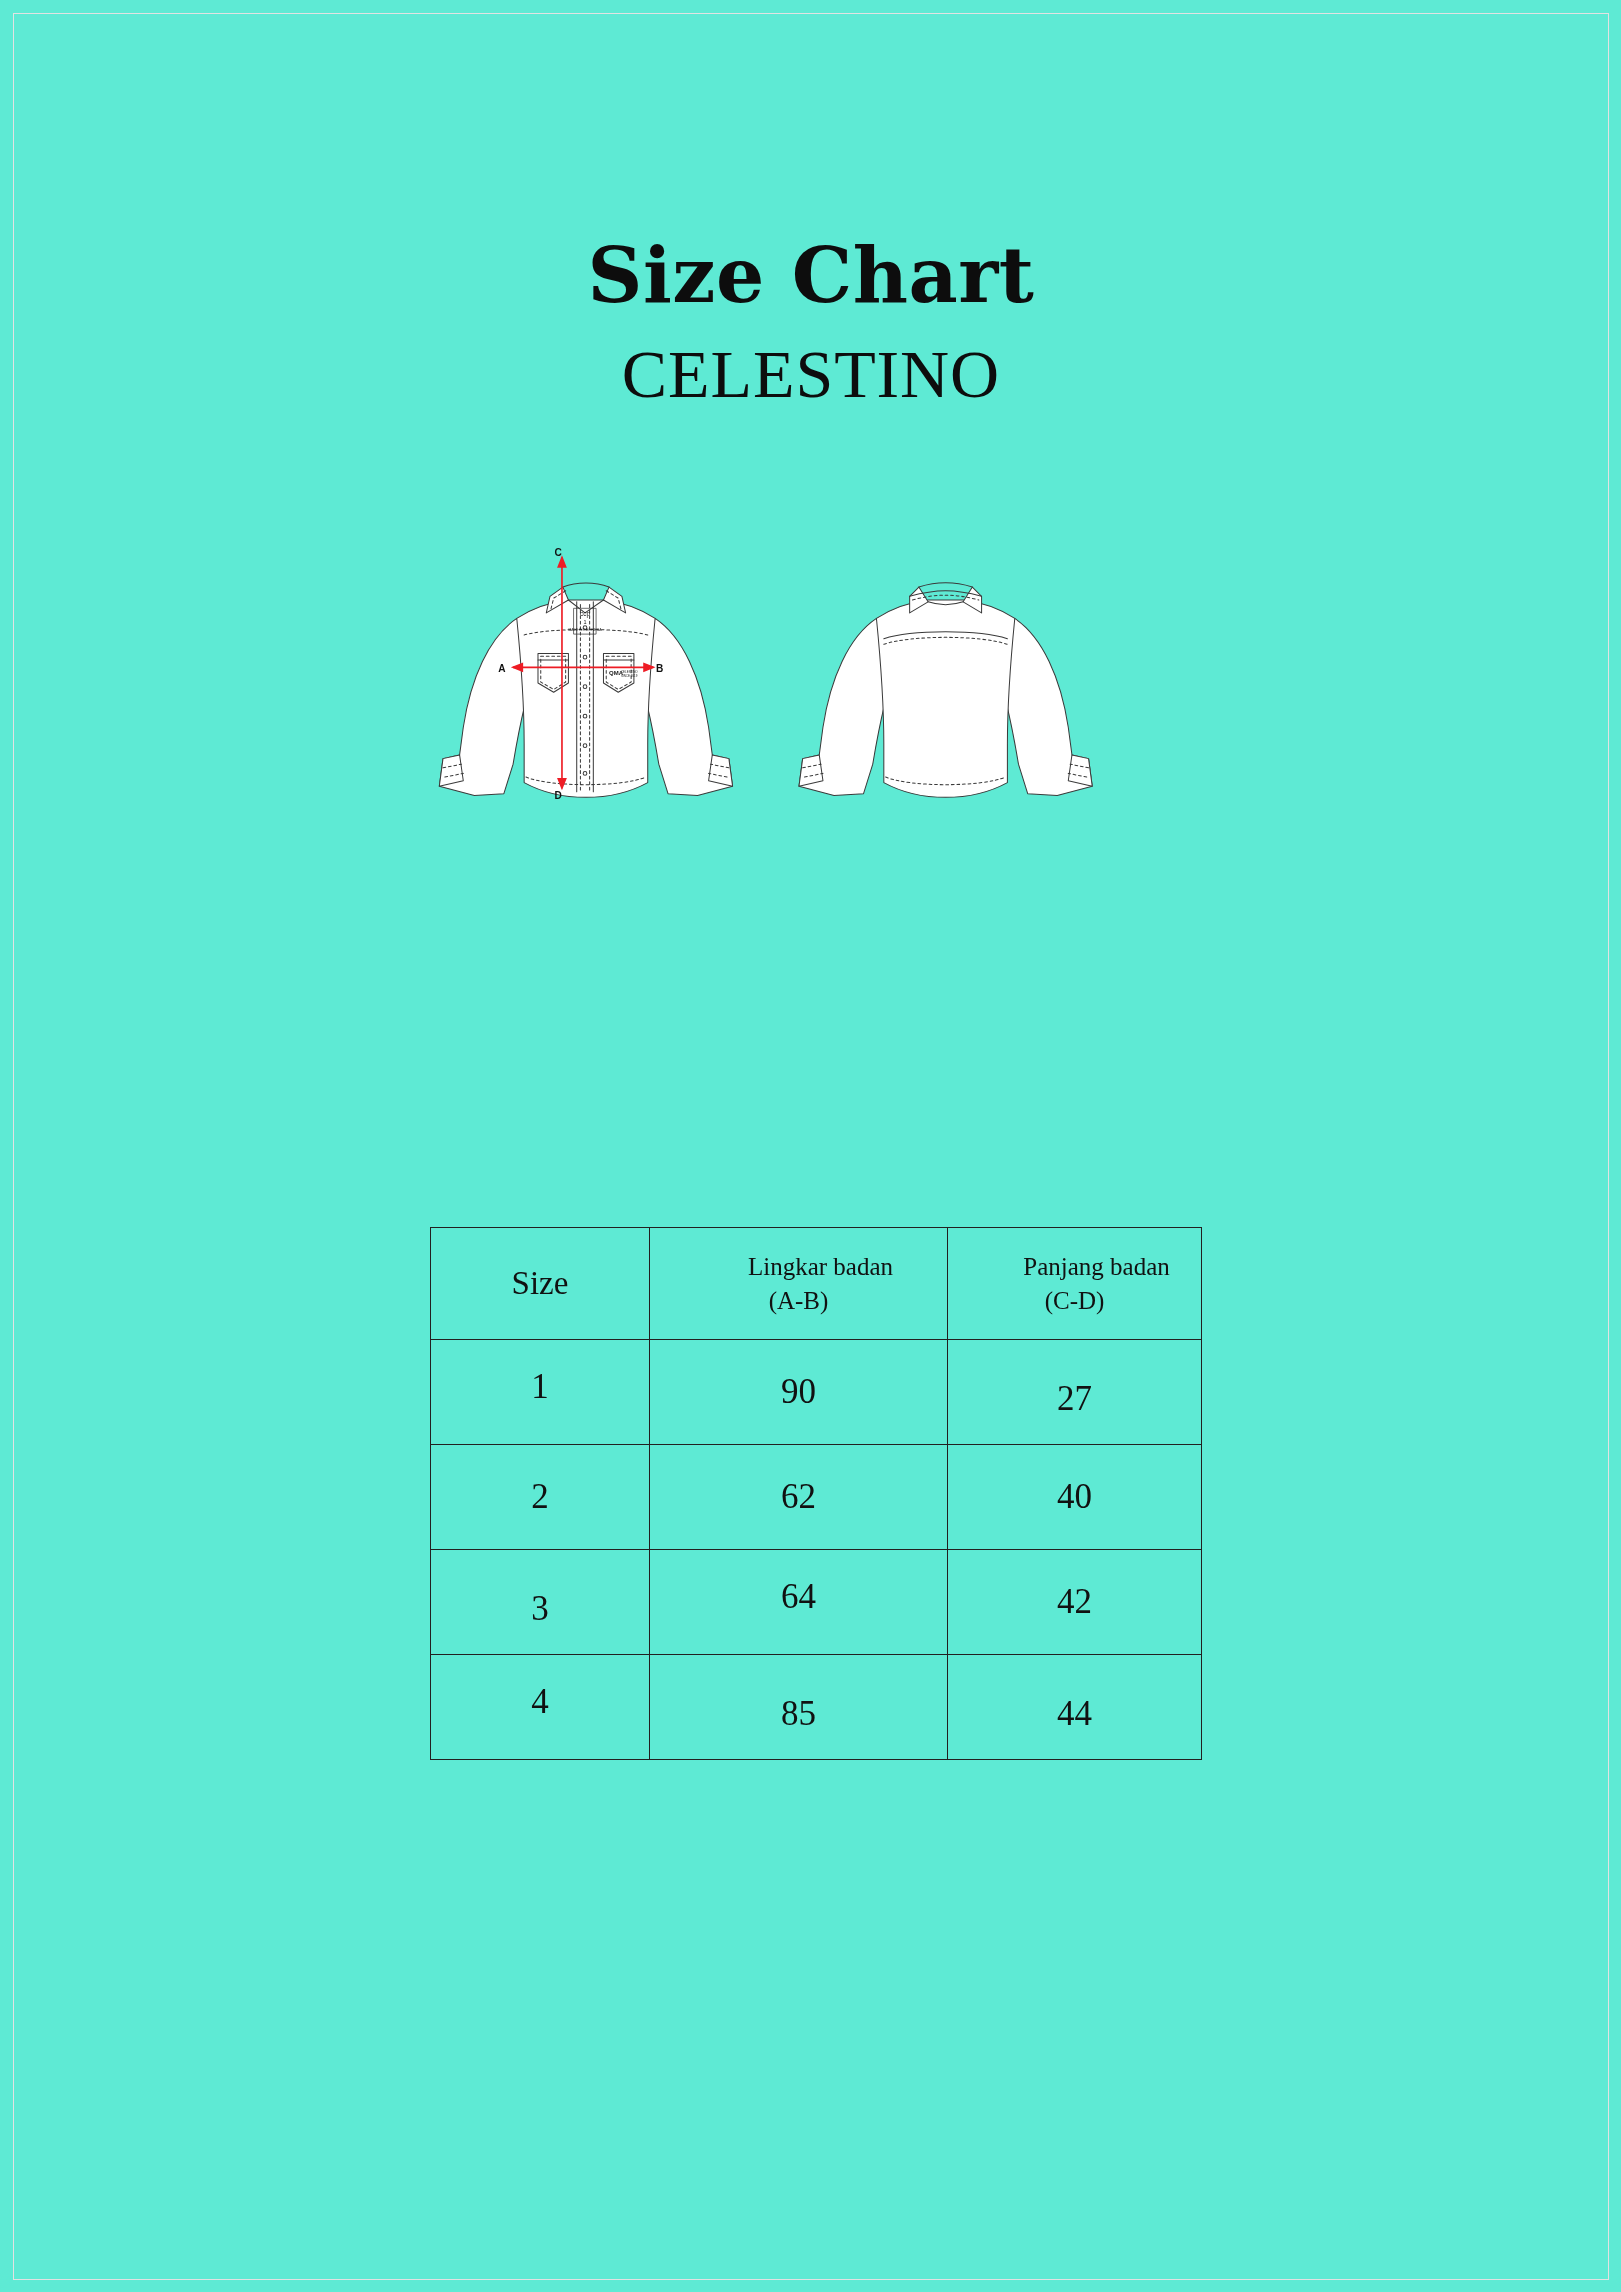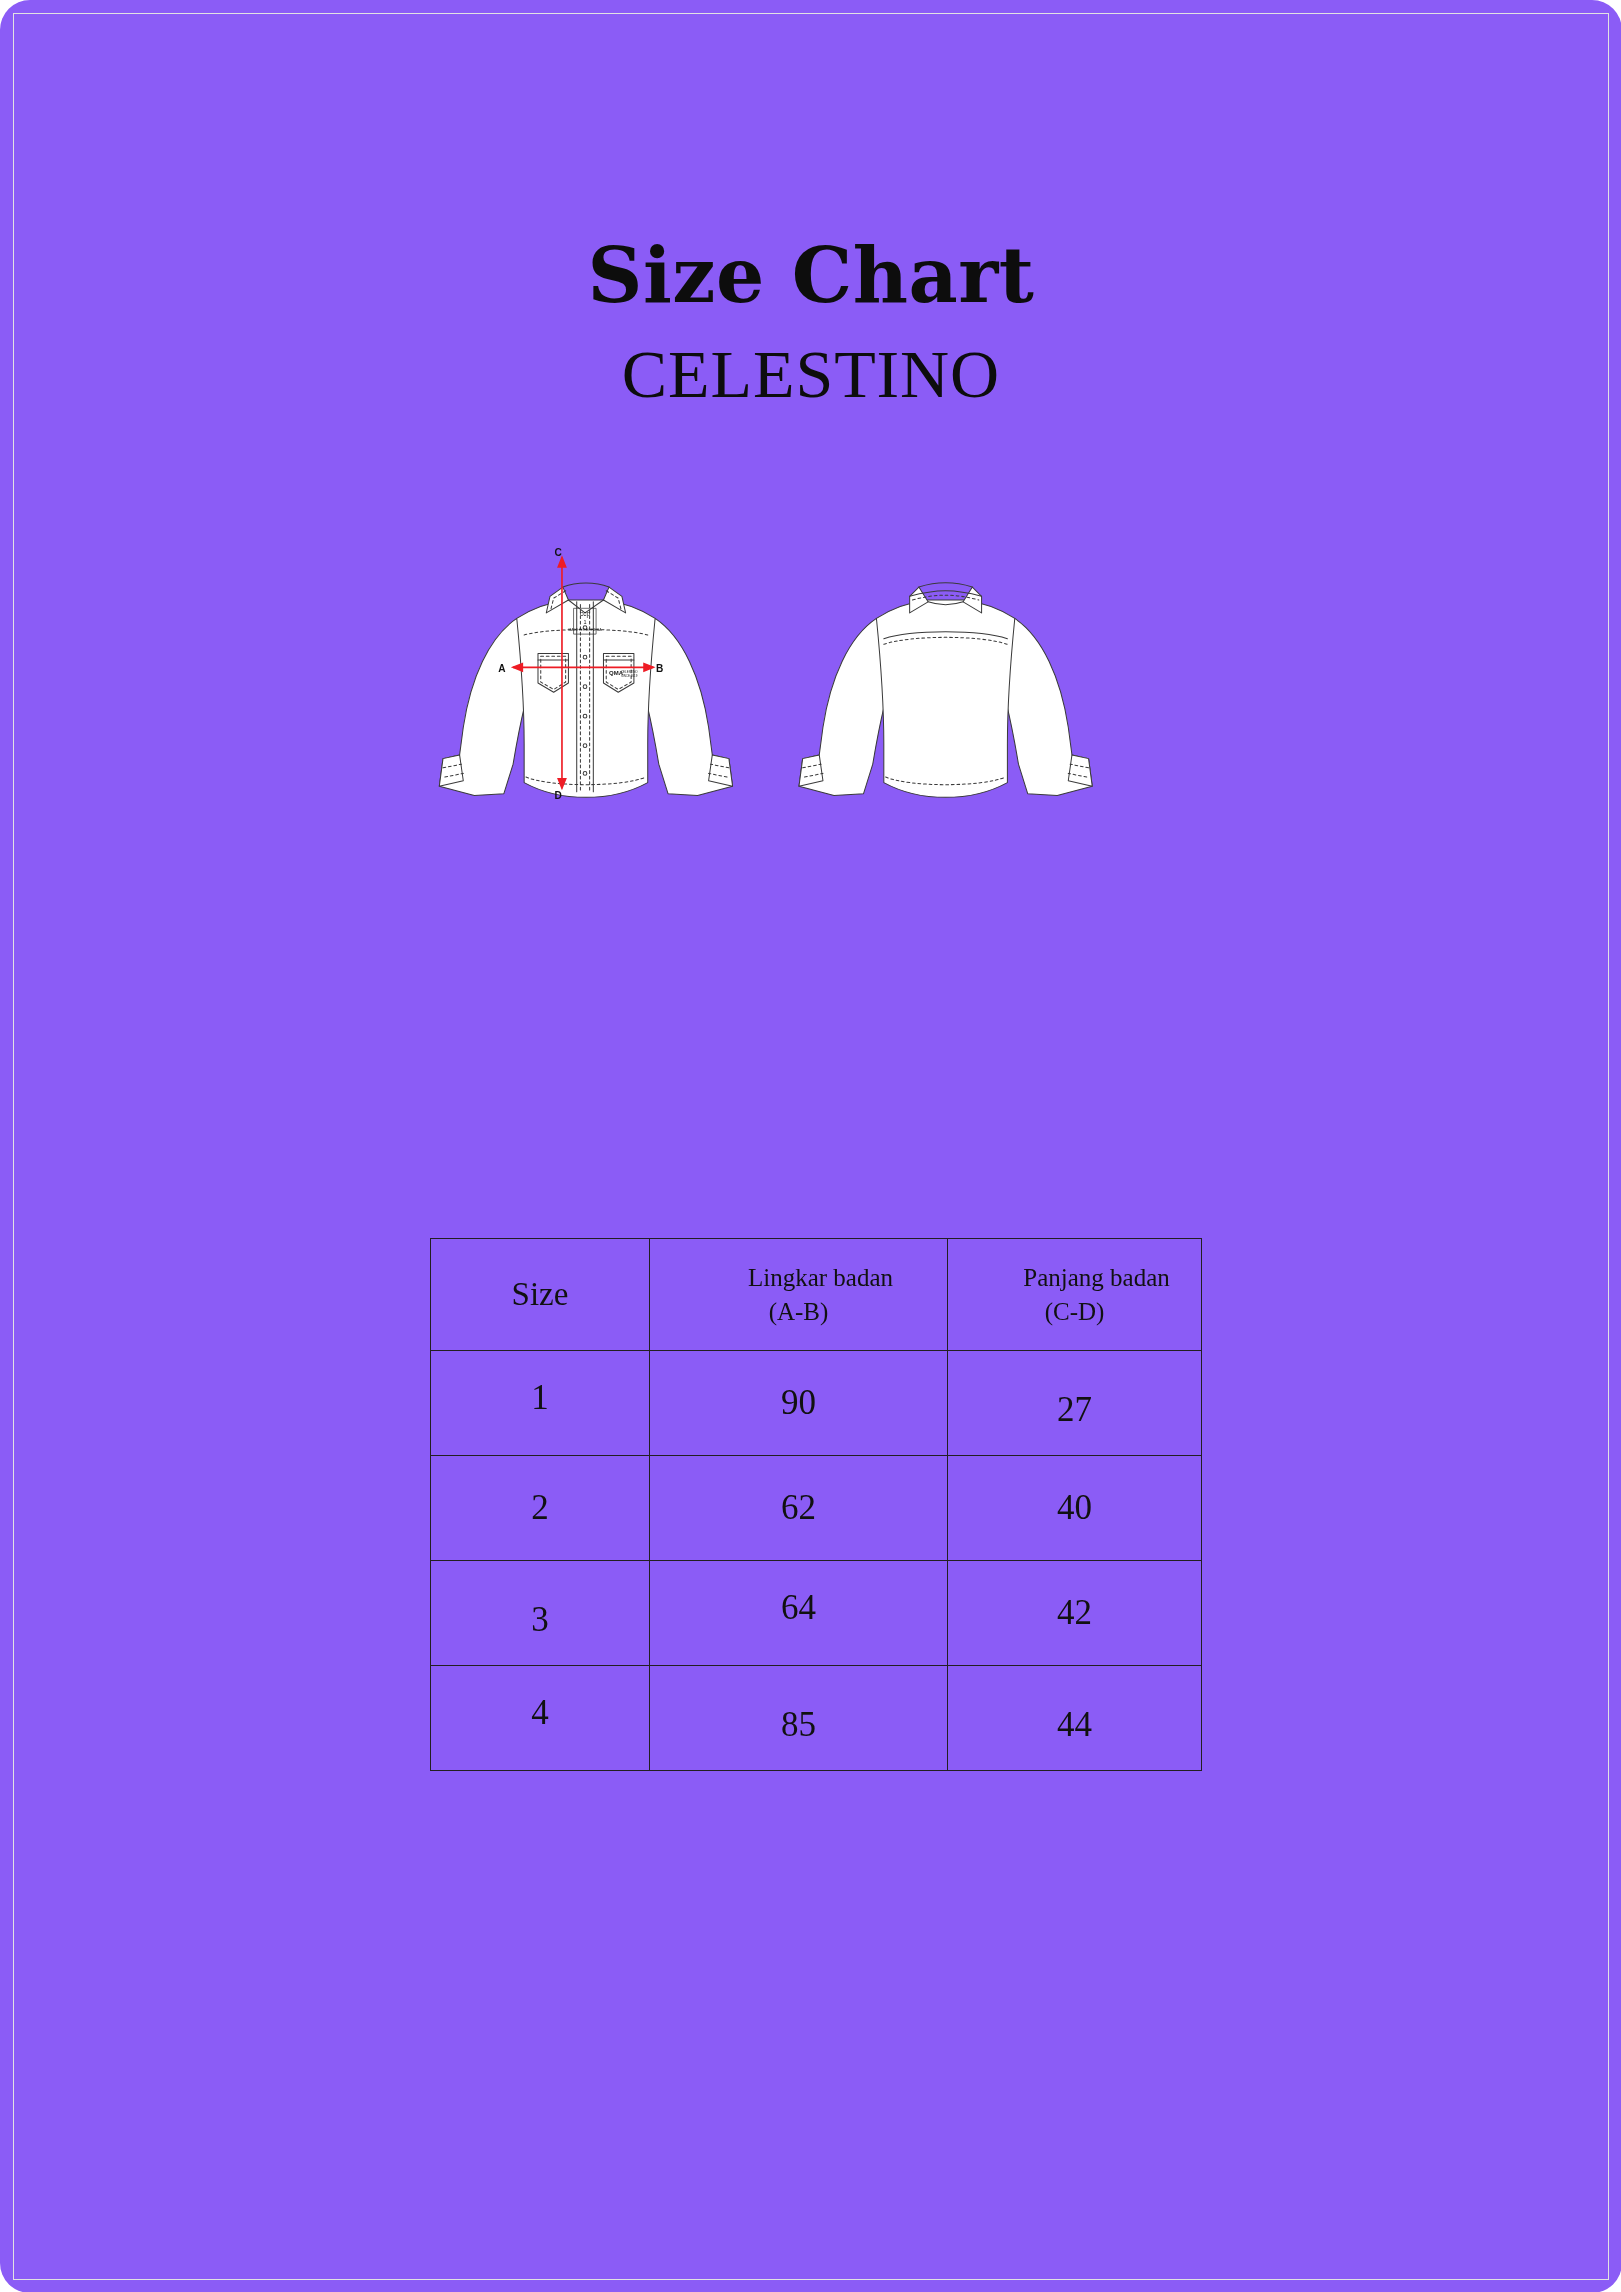--- a/index.html
+++ b/index.html
@@ -13,22 +13,21 @@
     position: relative;
     font-family: "Liberation Serif", serif;
     color: #111111;
     overflow: hidden;
   }
   .page {
     position: absolute;
     left: 0; top: 0;
     width: 1622px;
     height: 2293px;
-    background: #8b5cf6;
-    border-radius: 30px;
+    background: #5eead4;
   }
   .page-frame {
     position: absolute;
     left: 13px; top: 13px;
     width: 1596px;
     height: 2267px;
     border: 0.9px solid #e2e2e2;
     box-sizing: border-box;
   }
 
@@ -69,21 +68,20 @@
   .illustration svg {
     display: block;
   }
 
   
   .size-table-wrap {
     position: absolute;
     left: 430px;
     top: 1227px;
     width: 762px;
-    margin-top: 11px;
   }
   table.size-table {
     border-collapse: collapse;
     width: 762px;
     table-layout: fixed;
   }
   table.size-table th,
   table.size-table td {
     border: 0.9px solid #231f20;
     text-align: center;

